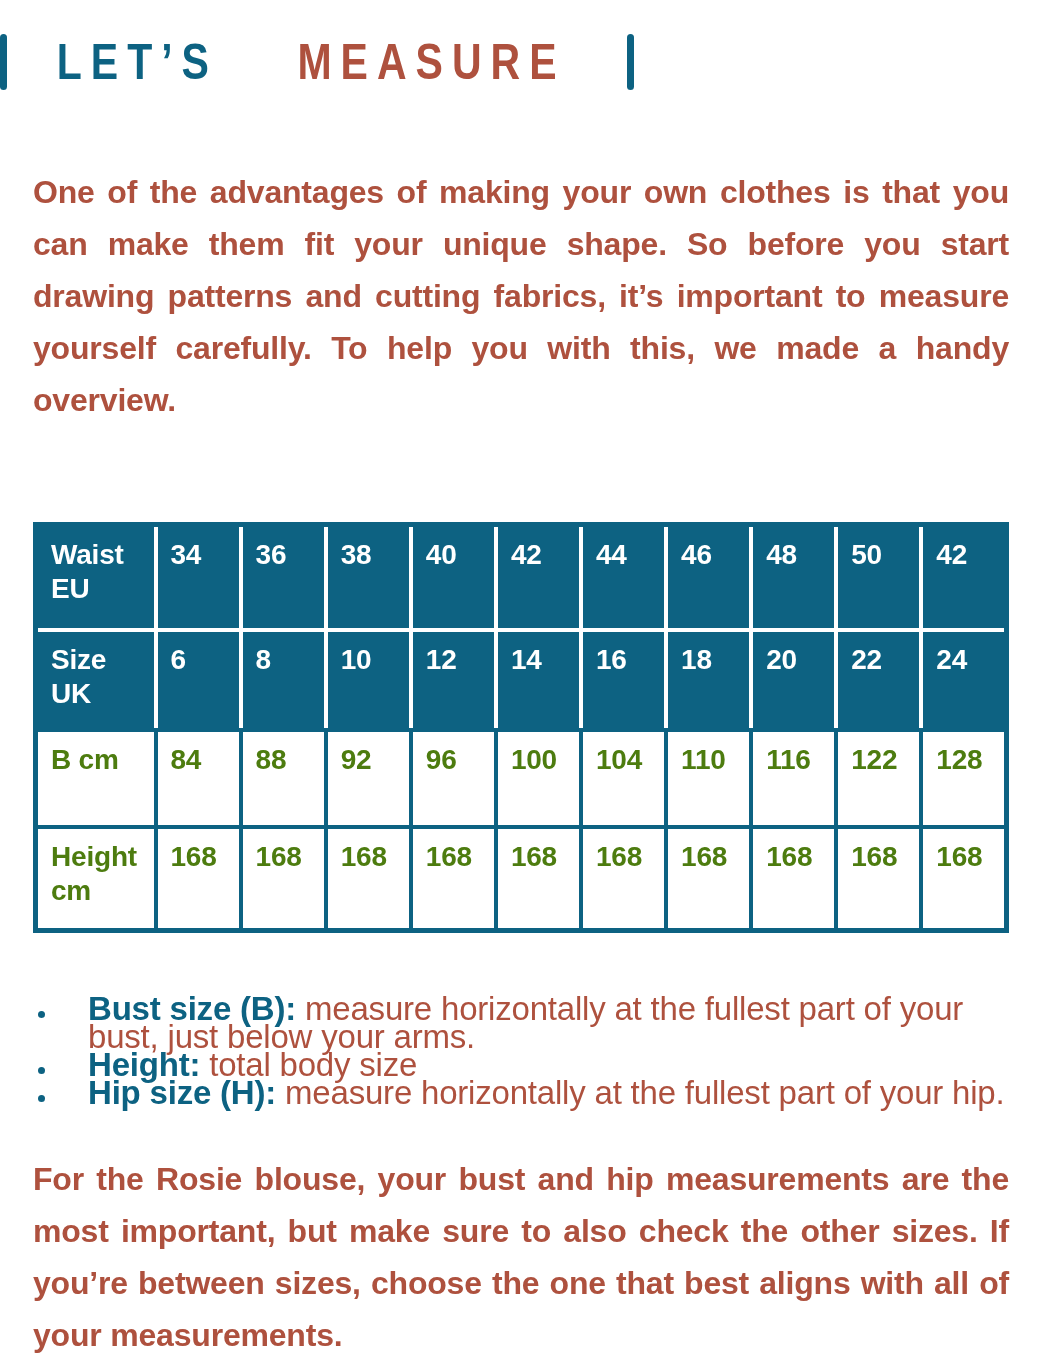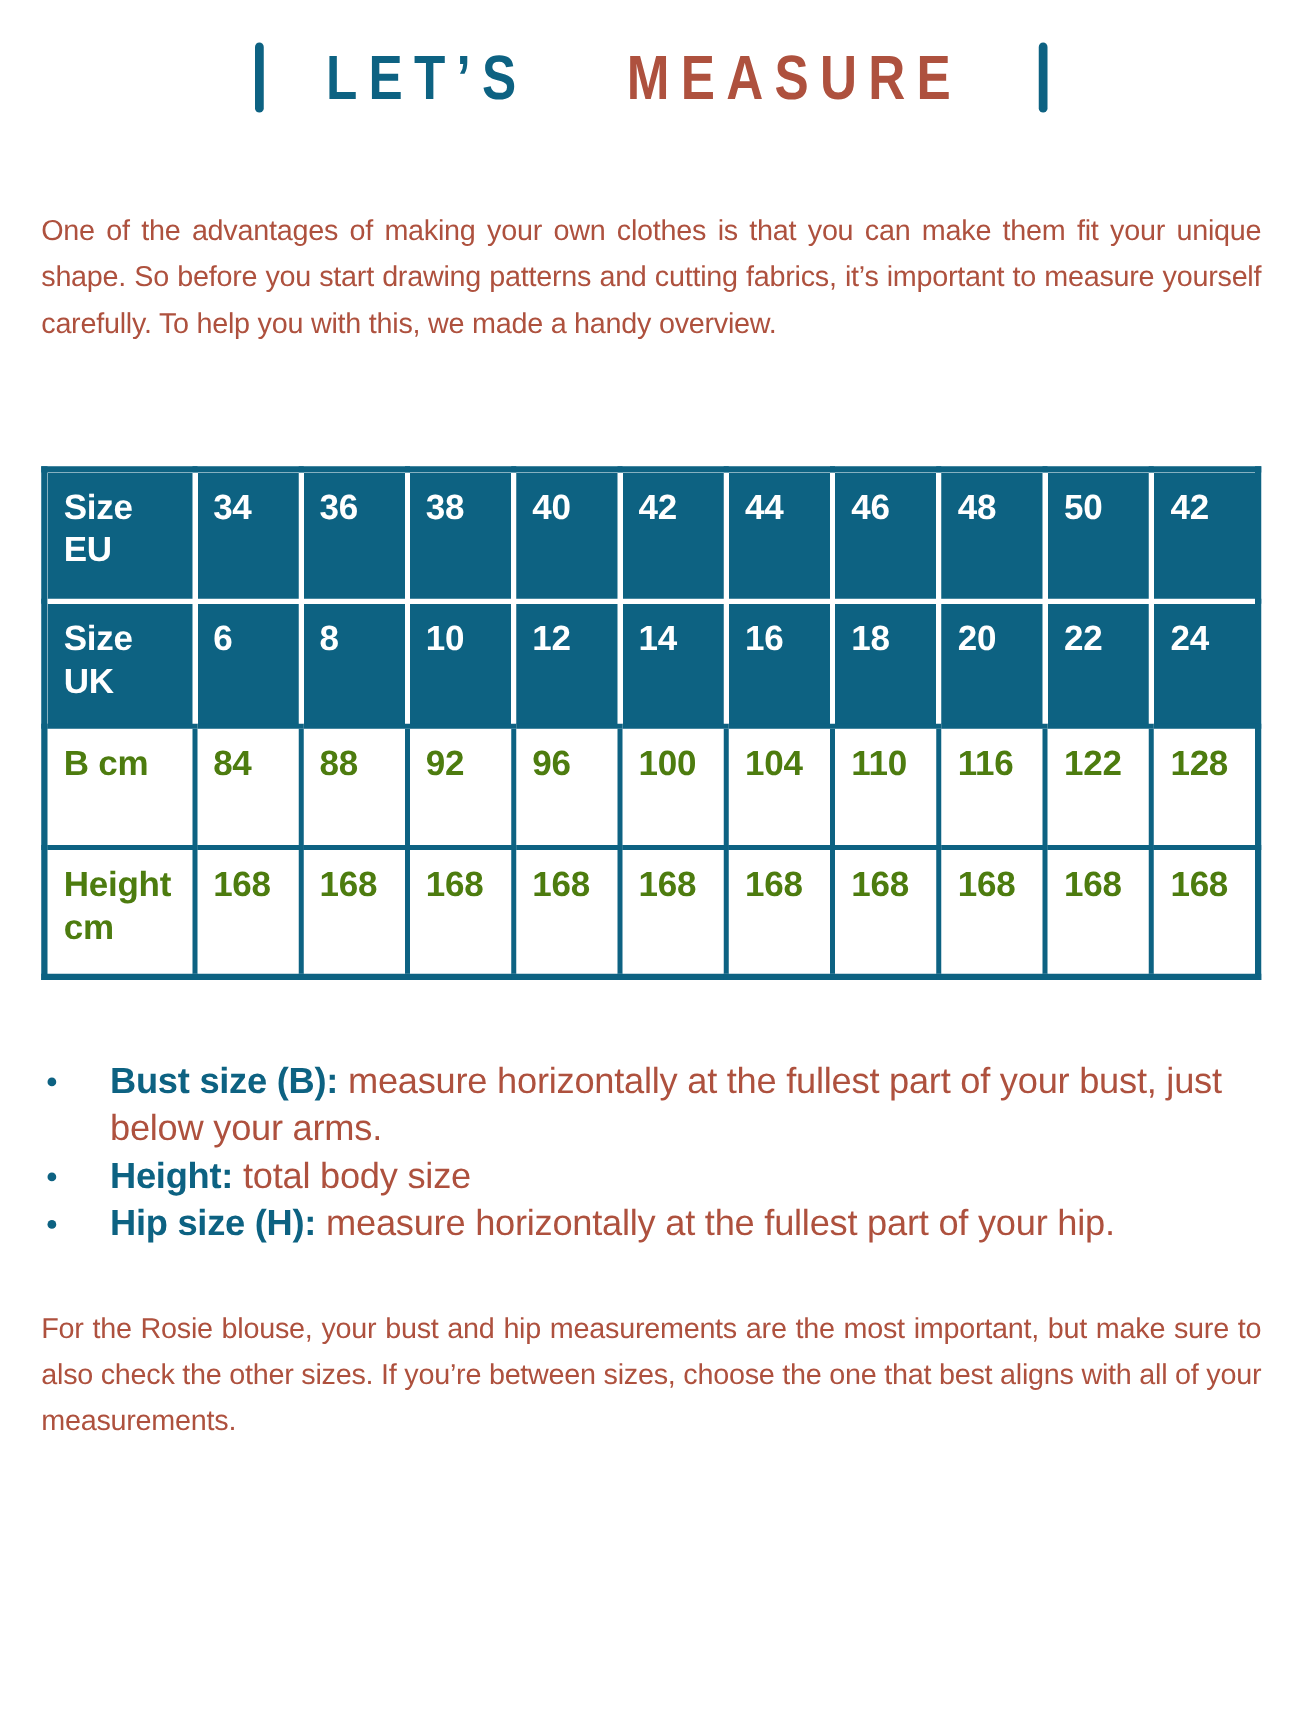--- a/index.html
+++ b/index.html
@@ -6,34 +6,35 @@
   body {
     width:1042px; height:1368px;
     font-family:"Liberation Sans", sans-serif;
     letter-spacing:-0.2px;
   }
   .content { width:976px; margin-left:33px; }
 
   
   .title {
     margin-top:30px; height:64px;
-    display:flex; align-items:center; justify-content:center; gap:32px;
+    display:flex; align-items:center; justify-content:flex-start; gap:32px;
   }
   .tbar { width:7px; height:56px; border-radius:3.5px; background:#0d6282; }
   .tword {
     display:inline-block; transform:scaleX(0.82); transform-origin:center;
     font-size:50px; font-weight:700; letter-spacing:11px; white-space:nowrap;
   }
   .tword.teal { color:#0d6282; }
   .tword.rust { color:#ae513e; }
 
   
   .para {
-    color:#ae513e; font-size:23px; line-height:37px;
+    color:#ae513e; font-size:32px; line-height:52px;
     text-align:justify;
+    font-weight:bold;
   }
   .intro   { margin-top:72px; }
   .closing { margin-top:46px; }
 
   
   table.size-table {
     margin-top:96px; width:976px;
     border-collapse:collapse; table-layout:fixed;
     border:5px solid #0d6282;
   }
@@ -51,21 +52,21 @@
   .size-table tr.hdr2 td { border-bottom:4px solid #0d6282; height:85px; }
   .size-table tbody td {
     background:#ffffff; color:#4d7c0f;
     border:4px solid #0d6282; height:82px;
   }
   .size-table tr.last td { height:88px; }
 
   
   ul.notes {
     list-style:none; margin:62px 0 0 0; padding:0;
-    font-size:29px; line-height:38px;
+    font-size:33px; line-height:28px;
   }
   ul.notes li { position:relative; padding-left:55px; }
   .ndot {
     position:absolute; left:5px; top:16px;
     width:7px; height:7px; border-radius:50%; background:#0d6282;
   }
   .nlabel { color:#0d6282; font-weight:700; }
   .ntext  { color:#ae513e; }
 </style>
 </head>
@@ -91,21 +92,21 @@
         <col>
         <col>
         <col>
         <col>
         <col>
         <col>
         <col>
     </colgroup>
     <thead>
       <tr class="hdr1">
-        <td>Size EU</td>
+        <td>Waist EU</td>
         <td>34</td>
         <td>36</td>
         <td>38</td>
         <td>40</td>
         <td>42</td>
         <td>44</td>
         <td>46</td>
         <td>48</td>
         <td>50</td>
         <td>42</td>

